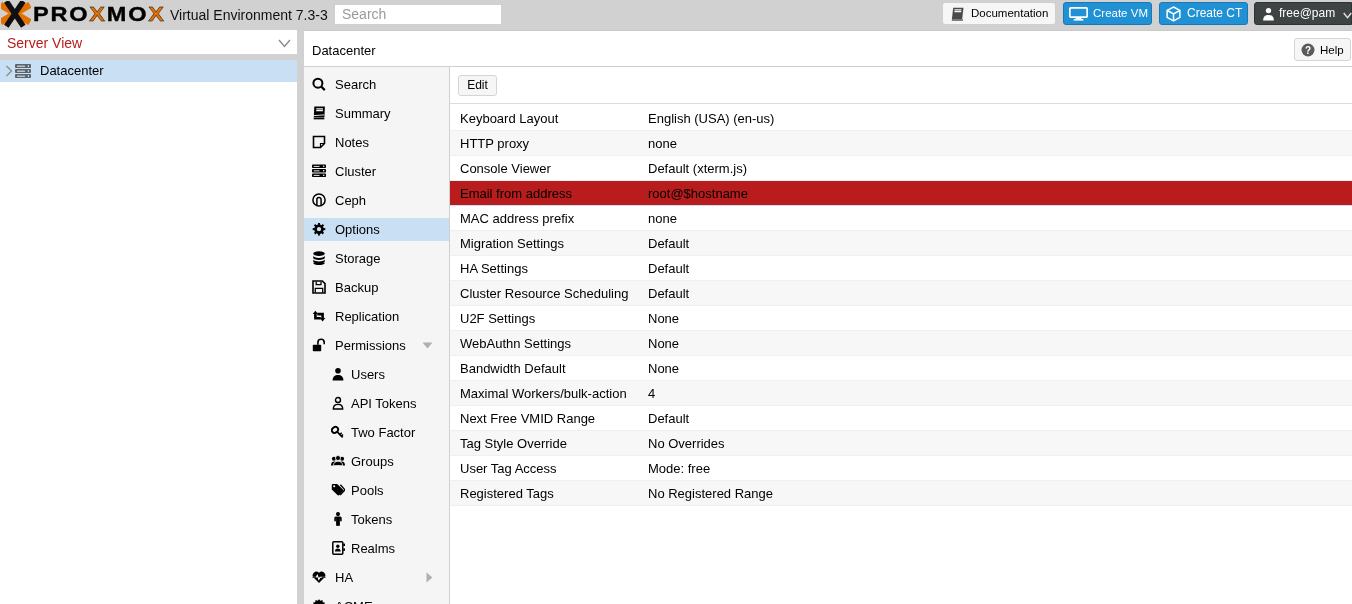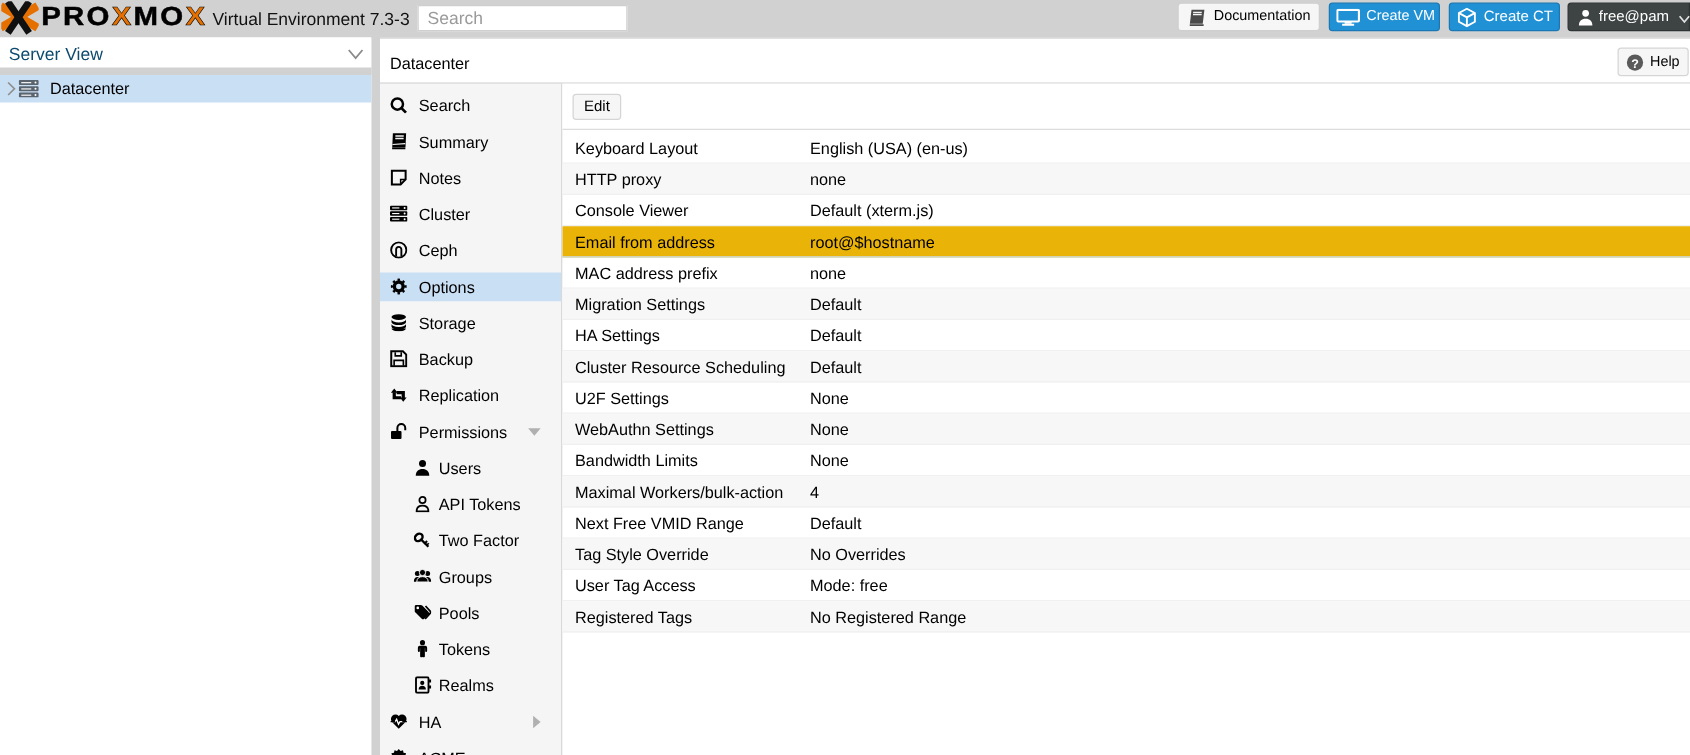--- a/index.html
+++ b/index.html
@@ -11,21 +11,21 @@
 #vertext { position:absolute; left:170px; top:7px; font-size:14px; color:#111; }
 #searchbox { position:absolute; left:334px; top:4px; width:168px; height:21px; background:#fff; border:1px solid #cfcfcf; font-size:14px; color:#9a9a9a; padding-left:7px; line-height:19px; }
 .hbtn { position:absolute; top:2px; height:23px; border-radius:3px; white-space:nowrap; }
 .hbtn svg, .hbtn span { position:absolute; }
 #btn-doc { left:942px; width:114px; background:#f6f6f6; border:1px solid #cfcfcf; color:#000; font-size:11.5px; }
 #btn-vm { left:1063px; width:89px; background:#2191d5; border:1px solid #1a78b4; color:#fff; font-size:11.5px; }
 #btn-ct { left:1159px; width:89px; background:#2191d5; border:1px solid #1a78b4; color:#fff; font-size:12px; }
 #btn-user { left:1254px; width:98px; background:#3e4344; border:1px solid #2e3334; color:#fff; border-radius:3px 0 0 3px; font-size:12px; }
 .hbtn span { top:0; line-height:21px; }
 #leftpanel { position:absolute; left:0; top:30px; width:297px; height:574px; background:#fff; }
-#serverview { position:absolute; left:0; top:0; width:297px; height:24px; background:#fff; font-size:14px; color:#0c4a6e; line-height:27px; padding-left:7px; }
+#serverview { position:absolute; left:0; top:0; width:297px; height:24px; background:#fff; font-size:14px; color:#b91c1c; line-height:27px; padding-left:7px; }
 #sv-caret { position:absolute; right:6px; top:9px; }
 #hsplit { position:absolute; left:0; top:24px; width:297px; height:6px; background:#d1d1d1; }
 #tree { position:absolute; left:0; top:30px; width:297px; height:544px; background:#fff; }
 #dcrow { position:absolute; left:0; top:0; width:297px; height:22px; background:#c9dff4; }
 #dcrow .arrow { position:absolute; left:5px; top:4px; }
 #dcrow .icon { position:absolute; left:15px; top:4px; }
 #dcrow .label { position:absolute; left:40px; top:0; line-height:22px; font-size:13px; color:#000; }
 #content { position:absolute; left:304px; top:30px; width:1048px; height:574px; background:#fff; border-top:1px solid #c9c9c9; }
 #crumbbar { position:absolute; left:0; top:0; width:1048px; height:36px; background:#fff; border-bottom:1px solid #cfcfcf; }
 #crumb { position:absolute; left:8px; top:12px; font-size:13px; color:#000; }
@@ -39,21 +39,21 @@
 .nav .nt { margin-left:9px; font-size:13px; color:#000; white-space:nowrap; }
 .nav.sub .ni { margin-left:27px; }
 .nav.sub .nt { margin-left:6px; }
 .nav .caret { position:absolute; right:16px; }
 #main { position:absolute; left:146px; top:36px; width:902px; height:538px; background:#fff; }
 #toolbar { position:absolute; left:0; top:0; width:902px; height:37px; background:#fff; border-bottom:1px solid #dcdcdc; }
 #btn-edit { position:absolute; left:8px; top:8px; width:39px; height:21px; background:#f6f6f6; border:1px solid #d5d5d5; border-radius:3px; font-size:12px; color:#000; text-align:center; line-height:19px; }
 #rows { position:absolute; left:0; top:39px; width:902px; }
 .row { width:902px; height:25px; border-bottom:1px solid #f0f0f0; position:relative; }
 .row.alt { background:#f7f7f7; }
-.row.sel { background:#eab308; border-bottom:1px solid #c9dff4; }
+.row.sel { background:#b91c1c; border-bottom:1px solid #c9dff4; }
 .row .c1 { position:absolute; left:10px; top:0; line-height:25px; font-size:13px; color:#000; }
 .row .c2 { position:absolute; left:198px; top:0; line-height:25px; font-size:13px; color:#000; }
 </style>
 </head>
 <body>
 <div id="header">
   <svg id="logo" width="30" height="27" viewBox="0 0 30 27">
     <line x1="-0.5" y1="3.8" x2="29" y2="21.2" stroke="#e57000" stroke-width="6.6"></line>
     <line x1="-0.5" y1="21.2" x2="29" y2="3.8" stroke="#e57000" stroke-width="6.6"></line>
     <line x1="5.3" y1="0.2" x2="22.3" y2="25.3" stroke="#101010" stroke-width="5.4"></line>
@@ -385,21 +385,21 @@
         </div>
       <div class="row">
           <div class="c1">U2F Settings</div>
           <div class="c2">None</div>
         </div>
       <div class="row alt">
           <div class="c1">WebAuthn Settings</div>
           <div class="c2">None</div>
         </div>
       <div class="row">
-          <div class="c1">Bandwidth Limits</div>
+          <div class="c1">Bandwidth Default</div>
           <div class="c2">None</div>
         </div>
       <div class="row alt">
           <div class="c1">Maximal Workers/bulk-action</div>
           <div class="c2">4</div>
         </div>
       <div class="row">
           <div class="c1">Next Free VMID Range</div>
           <div class="c2">Default</div>
         </div>

